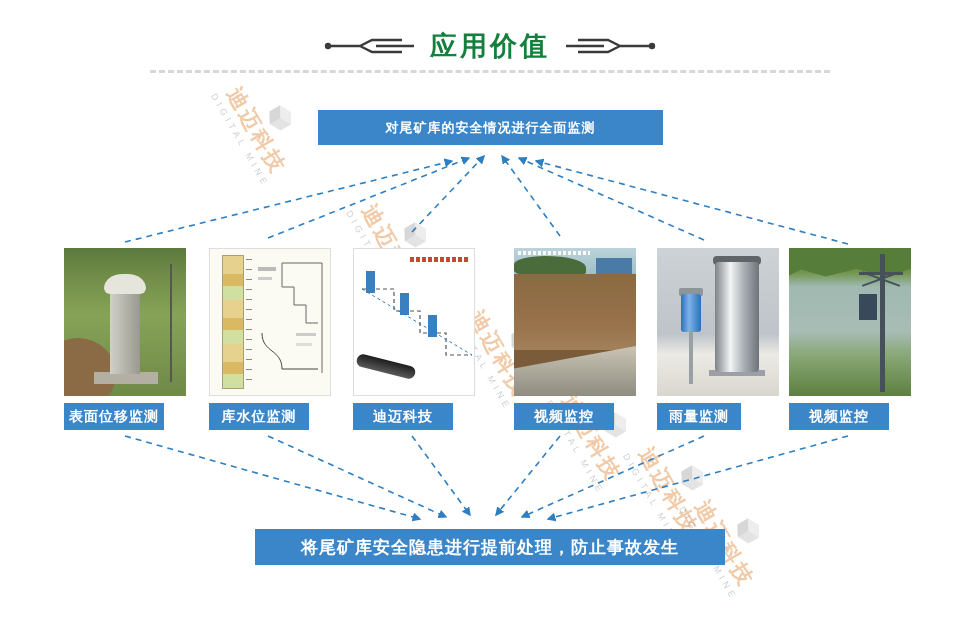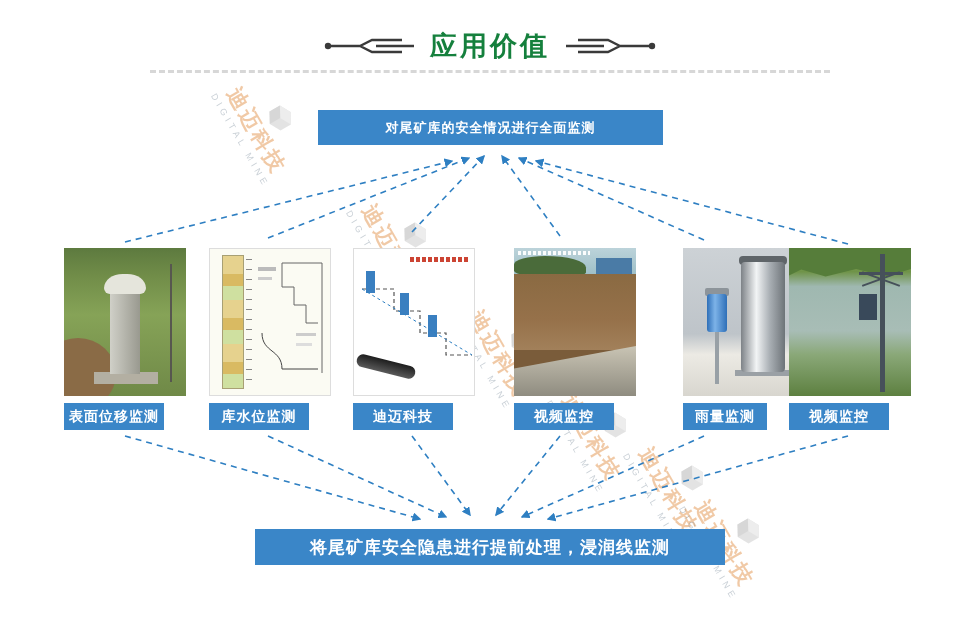--- a/index.html
+++ b/index.html
@@ -173,21 +173,21 @@
       <path d="M125 436 L420 519" marker-end="url(#ah)"></path>
       <path d="M268 436 L446 517" marker-end="url(#ah)"></path>
       <path d="M412 436 L470 515" marker-end="url(#ah)"></path>
       <path d="M560 436 L496 515" marker-end="url(#ah)"></path>
       <path d="M704 436 L522 517" marker-end="url(#ah)"></path>
       <path d="M848 436 L548 519" marker-end="url(#ah)"></path>
     </g>
   </svg>
 
   <div class="banner top">对尾矿库的安全情况进行全面监测</div>
-  <div class="banner bottom">将尾矿库安全隐患进行提前处理，浸润线监测</div>
+  <div class="banner bottom">将尾矿库安全隐患进行提前处理，防止事故发生</div>
 
   <div class="card" style="left:64px;">
     <div class="photo p1">
       <div class="dirt"></div>
       <div class="pad"></div>
       <div class="pillar"></div>
       <div class="dome"></div>
       <div class="pole"></div>
     </div>
     <div class="chip">表面位移监测</div>
@@ -229,21 +229,21 @@
       <div class="sky"></div>
       <div class="trees"></div>
       <div class="building"></div>
       <div class="water"></div>
       <div class="edge"></div>
       <div class="ts"></div>
     </div>
     <div class="chip">视频监控</div>
   </div>
 
-  <div class="card" style="left:667px;padding-left:16px;">
+  <div class="card" style="left:641px;padding-left:16px;">
     <div class="photo p5">
       <div class="foot"></div>
       <div class="rim"></div>
       <div class="cyl"></div>
       <div class="devcap"></div>
       <div class="dev"></div>
       <div class="devpole"></div>
     </div>
     <div class="chip">雨量监测</div>
   </div>

